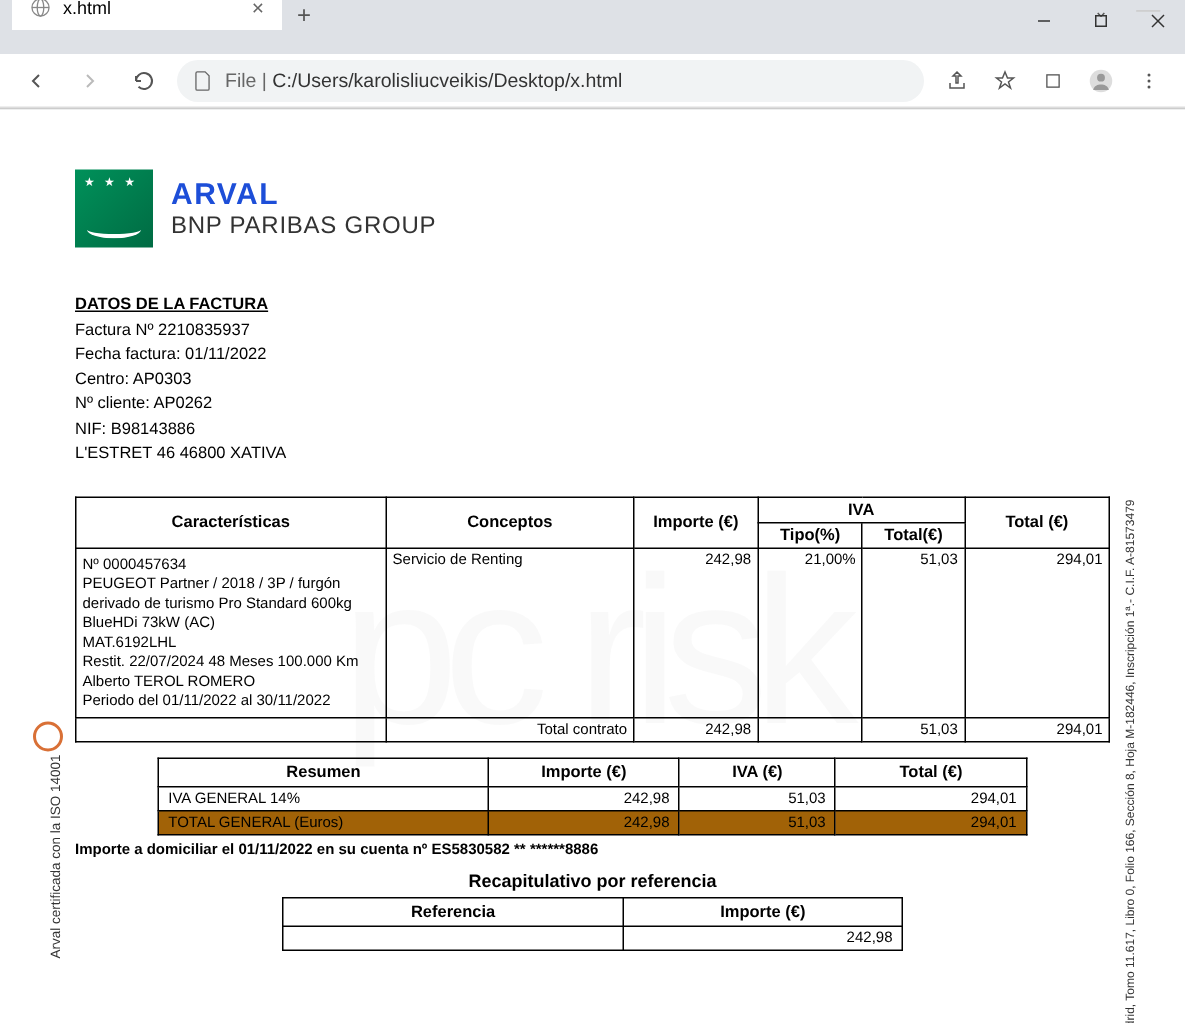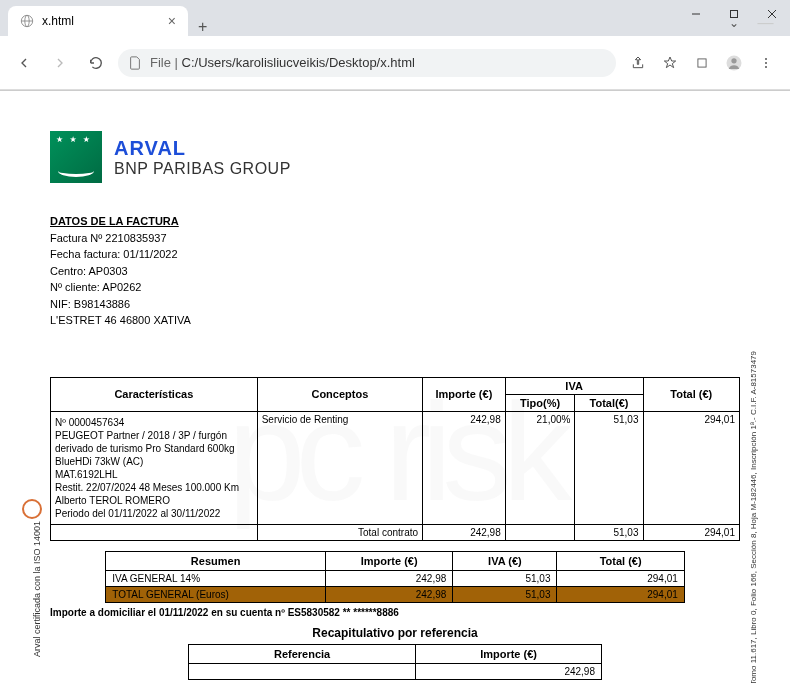--- a/index.html
+++ b/index.html
@@ -1,31 +1,31 @@
 <!DOCTYPE html>
 <html><head>
   <meta charset="utf-8">
   <style>
     * { margin: 0; padding: 0; box-sizing: border-box; }
     body { font-family: Arial, sans-serif; background: #fff; width: 790px; height: 683px; overflow: hidden; }
     
     
     .browser-chrome { background: #dee1e6; border-bottom: 1px solid #ccc; }
-    .tab-bar { display: flex; align-items: flex-end; height: 36px; padding: 6px 8px 0 8px; }
+    .tab-bar { display: flex; align-items: flex-end; height: 36px; padding: 6px 8px 16px 8px; }
     .tab { background: #fff; border-radius: 8px 8px 0 0; padding: 6px 12px; display: flex; align-items: center; gap: 8px; font-size: 12px; min-width: 180px; height: 30px; }
     .tab-icon { width: 14px; height: 14px; }
     .tab-close { margin-left: auto; color: #666; font-size: 14px; cursor: pointer; }
     .new-tab { color: #555; font-size: 16px; padding: 0 10px; cursor: pointer; }
     .tab-bar-right { margin-left: auto; display: flex; align-items: center; gap: 4px; padding-right: 4px; }
     .win-controls { display: flex; gap: 2px; position: absolute; top: 0; right: 0; }
     .win-btn { width: 36px; height: 28px; display: flex; align-items: center; justify-content: center; color: #333; font-size: 12px; }
     .win-btn svg { width: 10px; height: 10px; }
     .chevron-down { color: #555; font-size: 12px; padding: 6px 10px; }
     
-    .toolbar { display: flex; align-items: center; height: 54px; background: #fff; padding: 0 10px; gap: 8px; border-bottom: 1px solid #ddd; }
+    .toolbar { display: flex; align-items: center; height: 36px; background: #fff; padding: 0 10px; gap: 8px; border-bottom: 1px solid #ddd; }
     .nav-btn { width: 28px; height: 28px; display: flex; align-items: center; justify-content: center; color: #555; border-radius: 50%; }
     .nav-btn svg { width: 16px; height: 16px; }
     .url-bar { flex: 1; display: flex; align-items: center; height: 28px; background: #f1f3f4; border-radius: 14px; padding: 0 10px; gap: 8px; font-size: 13px; color: #333; }
     .url-icon { width: 14px; height: 14px; color: #666; }
     .url-text { color: #666; white-space: nowrap; overflow: hidden; }
     .url-path { color: #333; }
     .toolbar-right { display: flex; gap: 4px; align-items: center; }
     .toolbar-icon { width: 28px; height: 28px; display: flex; align-items: center; justify-content: center; color: #555; }
     
     
@@ -33,21 +33,21 @@
     .page { padding: 40px 50px 0 50px; position: relative; }
     
     .logo-block { display: flex; align-items: center; gap: 12px; margin-bottom: 30px; }
     .logo-square { width: 52px; height: 52px; background: linear-gradient(135deg, #00915A 0%, #006B43 100%); position: relative; }
     .logo-stars { color: #fff; font-size: 8px; position: absolute; top: 4px; left: 6px; letter-spacing: 2px; }
     .logo-swoosh { position: absolute; bottom: 6px; left: 50%; transform: translateX(-50%); width: 36px; height: 12px; border-bottom: 3px solid #fff; border-radius: 0 0 50% 50%; }
     .logo-text { }
     .logo-brand { font-size: 20px; font-weight: bold; letter-spacing: 1px; color: #1d4ed8; }
     .logo-sub { font-size: 16px; color: #333; letter-spacing: 0.5px; }
     
-    .invoice-header { font-size: 11px; line-height: 1.5; margin-bottom: 48px; }
+    .invoice-header { font-size: 11px; line-height: 1.5; margin-bottom: 20px; }
     .invoice-title { font-weight: bold; text-decoration: underline; }
     
     
     table { border-collapse: collapse; width: 100%; }
     th, td { border: 1px solid #000; font-size: 10px; padding: 2px 4px; }
     th { font-weight: bold; text-align: center; font-size: 11px; }
     .table1 { margin-bottom: 10px; }
     .table1 .col-car { width: 30%; }
     .table1 .col-con { width: 24%; }
     .table1 .col-imp { width: 12%; }

